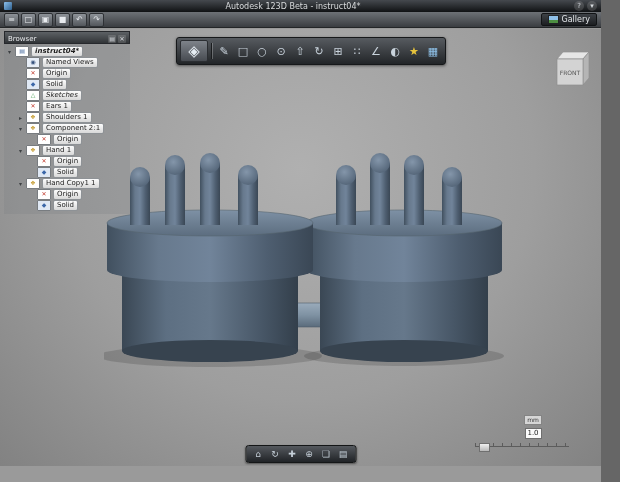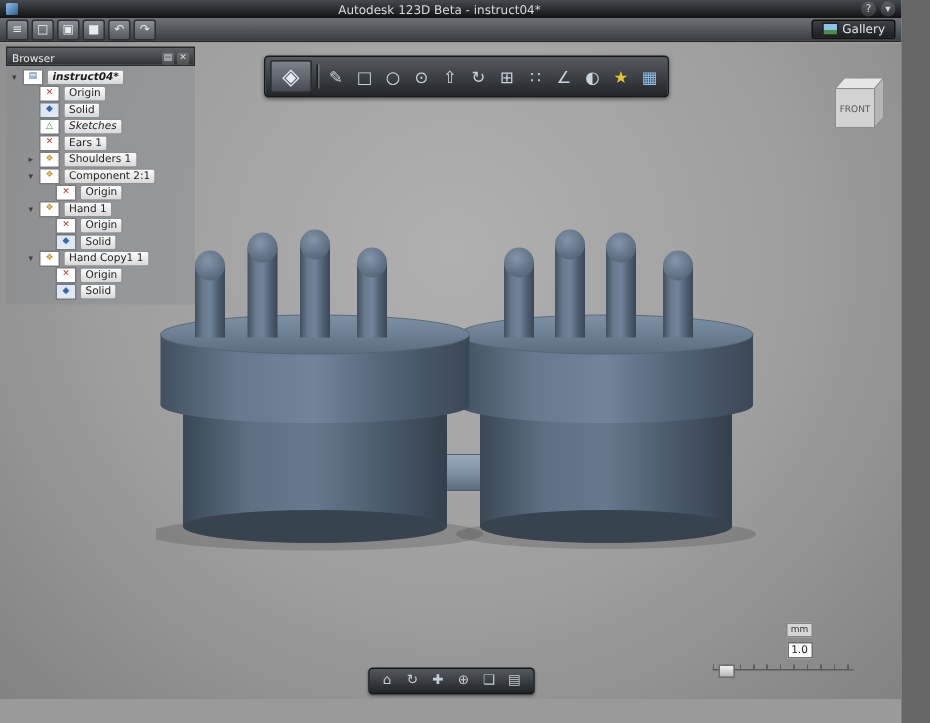--- a/index.html
+++ b/index.html
@@ -205,20 +205,25 @@
           </span>
       </div>
       <div class="browser-tree">
           <div class="tree-row root" style="padding-left: 2px; font-style: italic;">
             <span class="expander">▾</span>
             <span class="tree-icon" style="color: rgb(74, 109, 160); background: rgb(255, 255, 255);">▤</span>
             <span class="tree-label">instruct04*</span>
           </div>
           <div class="tree-row" style="padding-left: 13px;">
             <span class="expander"></span>
+            <span class="tree-icon" style="color: rgb(52, 80, 124); background: rgb(232, 238, 247);">◉</span>
+            <span class="tree-label">Named Views</span>
+          </div>
+          <div class="tree-row" style="padding-left: 13px;">
+            <span class="expander"></span>
             <span class="tree-icon" style="color: rgb(192, 58, 46); background: rgb(255, 255, 255);">✕</span>
             <span class="tree-label">Origin</span>
           </div>
           <div class="tree-row" style="padding-left: 13px;">
             <span class="expander"></span>
             <span class="tree-icon" style="color: rgb(58, 102, 168); background: rgb(223, 232, 244);">◆</span>
             <span class="tree-label">Solid</span>
           </div>
           <div class="tree-row" style="padding-left: 13px; font-style: italic;">
             <span class="expander"></span>

